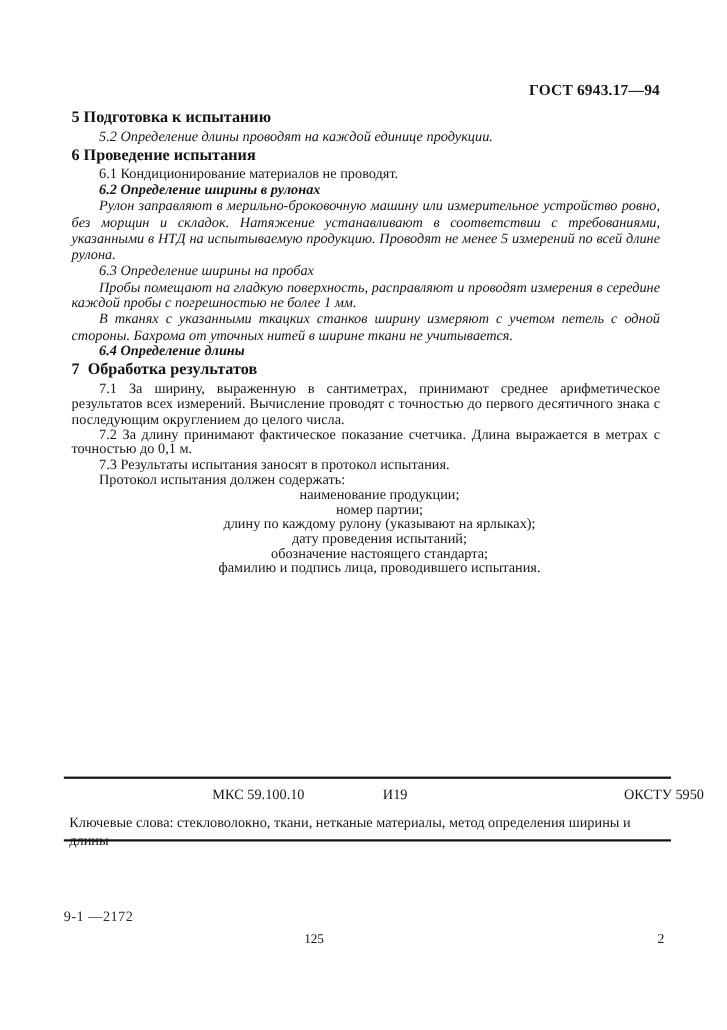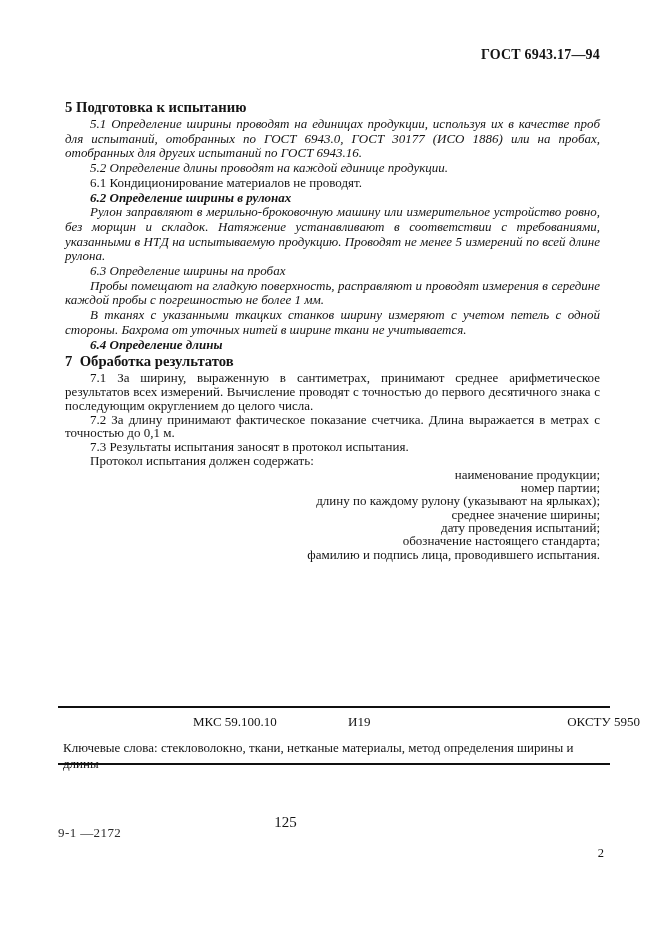--- a/index.html
+++ b/index.html
@@ -8,21 +8,21 @@
     width: 661px;
     height: 936px;
     background: #ffffff;
     font-family: "Liberation Serif", serif;
     color: #141414;
     overflow: hidden;
     margin: 0 auto;
   }
   .doc-code {
     position: absolute;
-    top: 47px;
+    top: 75px;
     left: 65px;
     width: 535px;
     text-align: right;
     font-weight: bold;
     font-size: 14px;
     letter-spacing: 0.2px;
   }
   .content {
     position: absolute;
     top: 98px;
@@ -42,21 +42,21 @@
   .content p {
     margin: 0;
     font-size: 13px;
     line-height: 14.7px;
     text-indent: 25px;
     text-align: justify;
   }
   .it { font-style: italic; }
   .b  { font-weight: bold; }
   .s7 p { line-height: 13.8px; }
-  .s7 p.li { line-height: 13.3px; text-align: right; }
+  .s7 p.li { line-height: 13.3px; text-align: center; }
   .rule {
     position: absolute;
     left: 58px;
     width: 552px;
     height: 2px;
     background: #101010;
   }
   .rule-top { top: 706px; }
   .rule-bottom { top: 763px; }
   .codes-row {
@@ -81,64 +81,63 @@
   .footer-sig {
     position: absolute;
     top: 825px;
     left: 58px;
     font-size: 13px;
     letter-spacing: 0.4px;
     color: #2a2a2a;
   }
   .footer-page {
     position: absolute;
-    top: 814px;
+    top: 846px;
     left: 0;
     width: 571px;
     text-align: center;
-    font-size: 15px;
+    font-size: 12px;
   }
   .footer-num {
     position: absolute;
     top: 846px;
     right: 57px;
     font-size: 12.5px;
   }
 </style>
 </head>
 <body>
 
 <div class="page">
 
   <div class="doc-code">ГОСТ 6943.17—94</div>
 
   <div class="content">
 
     <h2 class="h5">5 Подготовка к испытанию</h2>
-    <p class="it">5.1 Определение ширины проводят на единицах продукции, используя их в качестве проб для испытаний, отобранных по ГОСТ 6943.0, ГОСТ 30177 (ИСО 1886) или на пробах, отобранных для других испытаний по ГОСТ 6943.16.</p>
     <p class="it">5.2 Определение длины проводят на каждой единице продукции.</p>
 
+    <h2 class="h6">6 Проведение испытания</h2>
     <p>6.1 Кондиционирование материалов не проводят.</p>
     <p class="it b">6.2 Определение ширины в рулонах</p>
     <p class="it">Рулон заправляют в мерильно-броковочную машину или измерительное устройство ровно, без морщин и складок. Натяжение устанавливают в соответствии с требованиями, указанными в НТД на испытываемую продукцию. Проводят не менее 5 измерений по всей длине рулона.</p>
     <p class="it">6.3 Определение ширины на пробах</p>
     <p class="it">Пробы помещают на гладкую поверхность, расправляют и проводят измерения в середине каждой пробы с погрешностью не более 1 мм.</p>
     <p class="it">В тканях с указанными ткацких станков ширину измеряют с учетом петель с одной стороны. Бахрома от уточных нитей в ширине ткани не учитывается.</p>
     <p class="it b">6.4 Определение длины</p>
 
     <h2 class="h7">7  Обработка результатов</h2>
     <div class="s7">
       <p>7.1 За ширину, выраженную в сантиметрах, принимают среднее арифметическое результатов всех измерений. Вычисление проводят с точностью до первого десятичного знака с последующим округлением до целого числа.</p>
       <p>7.2 За длину принимают фактическое показание счетчика. Длина выражается в метрах с точностью до 0,1 м.</p>
       <p>7.3 Результаты испытания заносят в протокол испытания.</p>
       <p>Протокол испытания должен содержать:</p>
       <p class="li">наименование продукции;</p>
       <p class="li">номер партии;</p>
       <p class="li">длину по каждому рулону (указывают на ярлыках);</p>
-      <p class="li">среднее значение ширины;</p>
       <p class="li">дату проведения испытаний;</p>
       <p class="li">обозначение настоящего стандарта;</p>
       <p class="li">фамилию и подпись лица, проводившего испытания.</p>
     </div>
 
   </div>
 
   <div class="rule rule-top"></div>
 
   <div class="codes-row">

